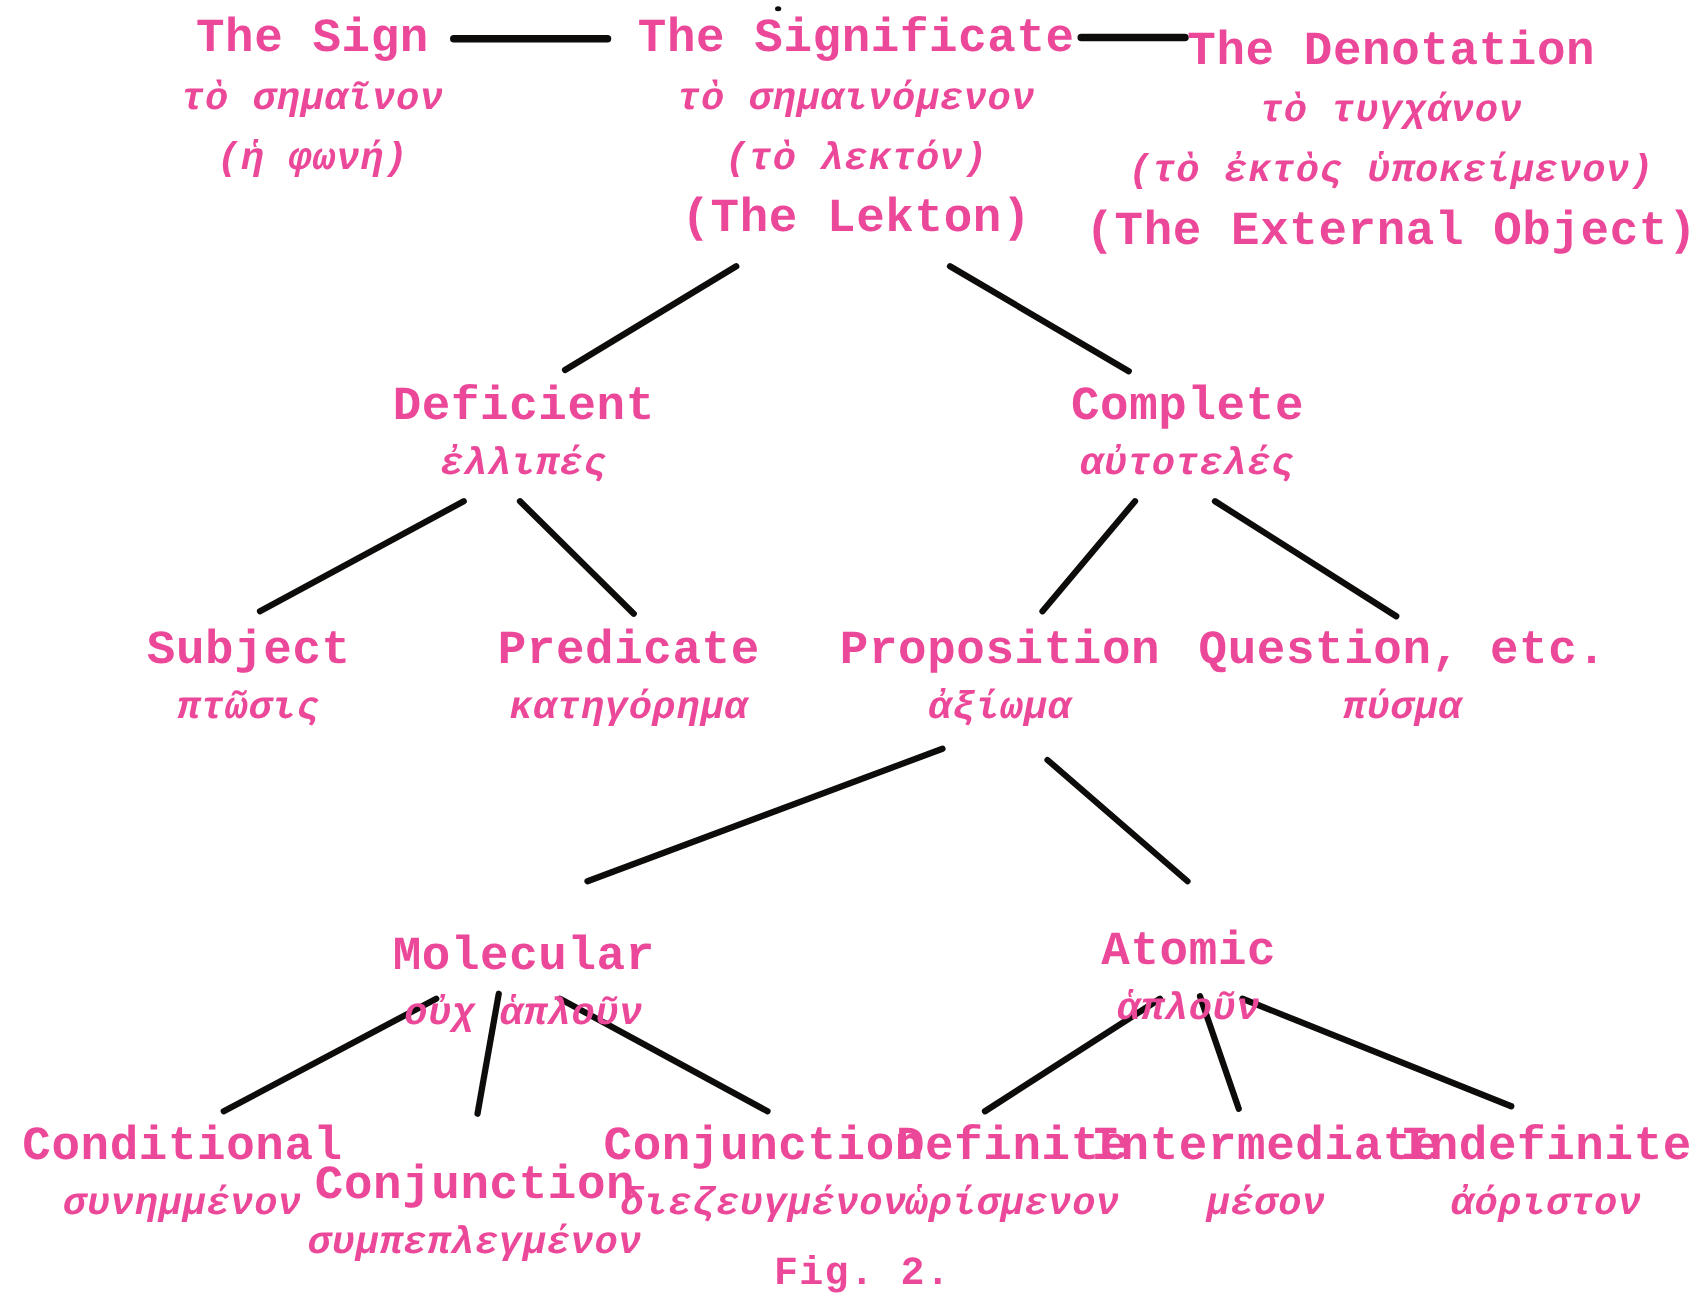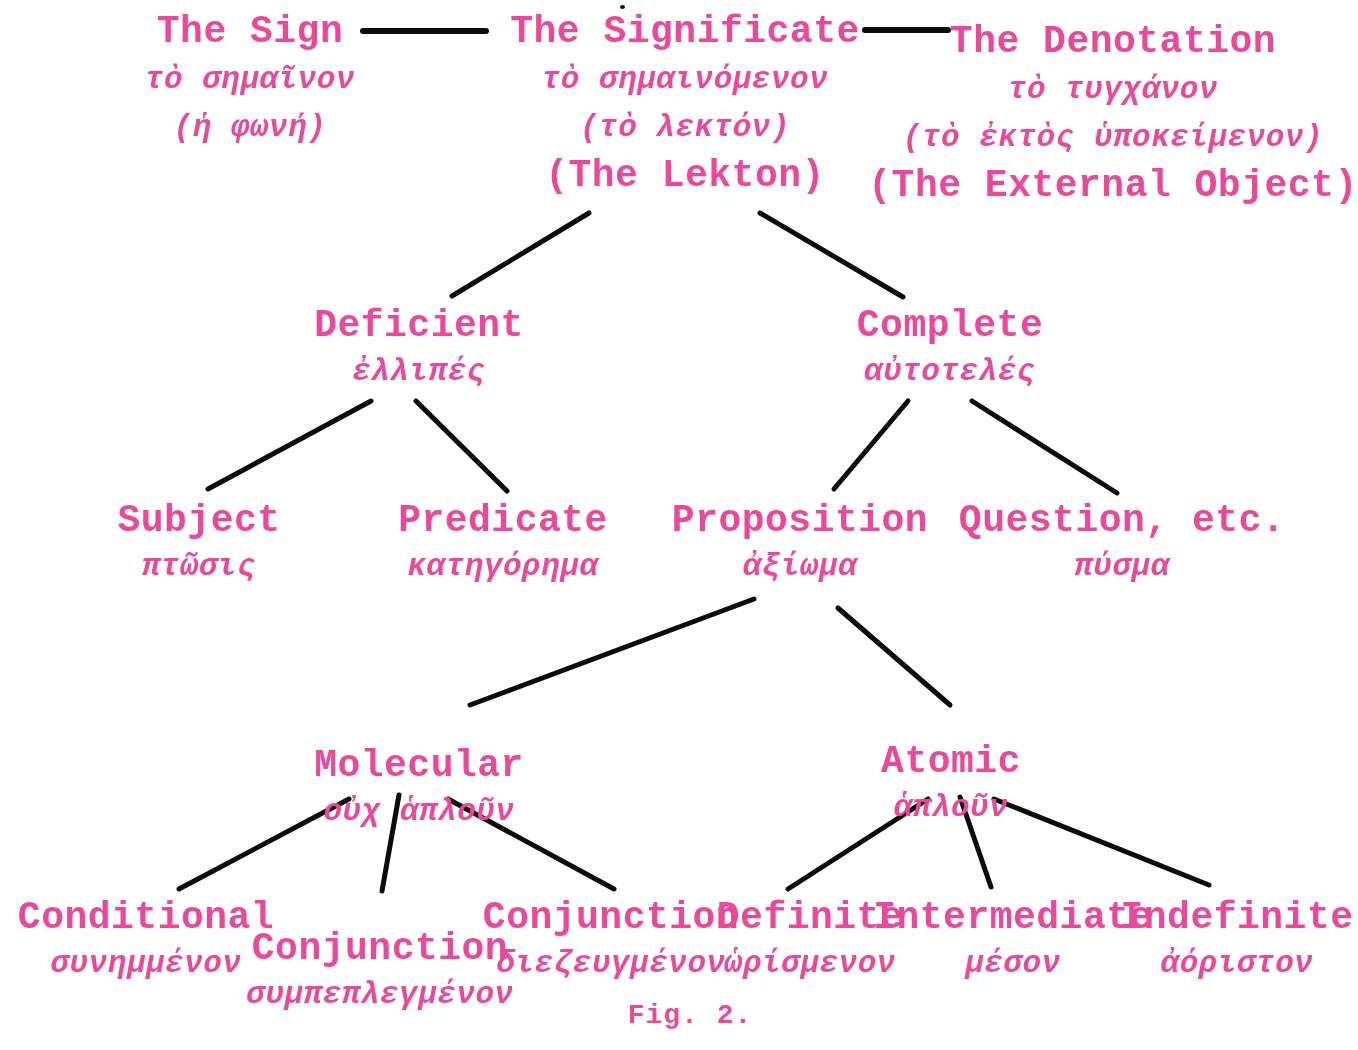--- a/index.html
+++ b/index.html
@@ -35,21 +35,21 @@
     font-size:31px;
     line-height:48px;
     letter-spacing:0.5px;
   }
   .tnode .greek { line-height:46px; }
   .caption {
     position:absolute;
     left:690px; top:1000px;
     transform:translateX(-50%);
     font-weight:bold;
-    font-size:28px;
+    font-size:32px;
     letter-spacing:1px;
   }
   .speck {
     position:absolute;
     left:620px; top:5px;
     width:5px; height:4px;
     border-radius:50%;
     background:#0d0c0a;
   }
 </style>

